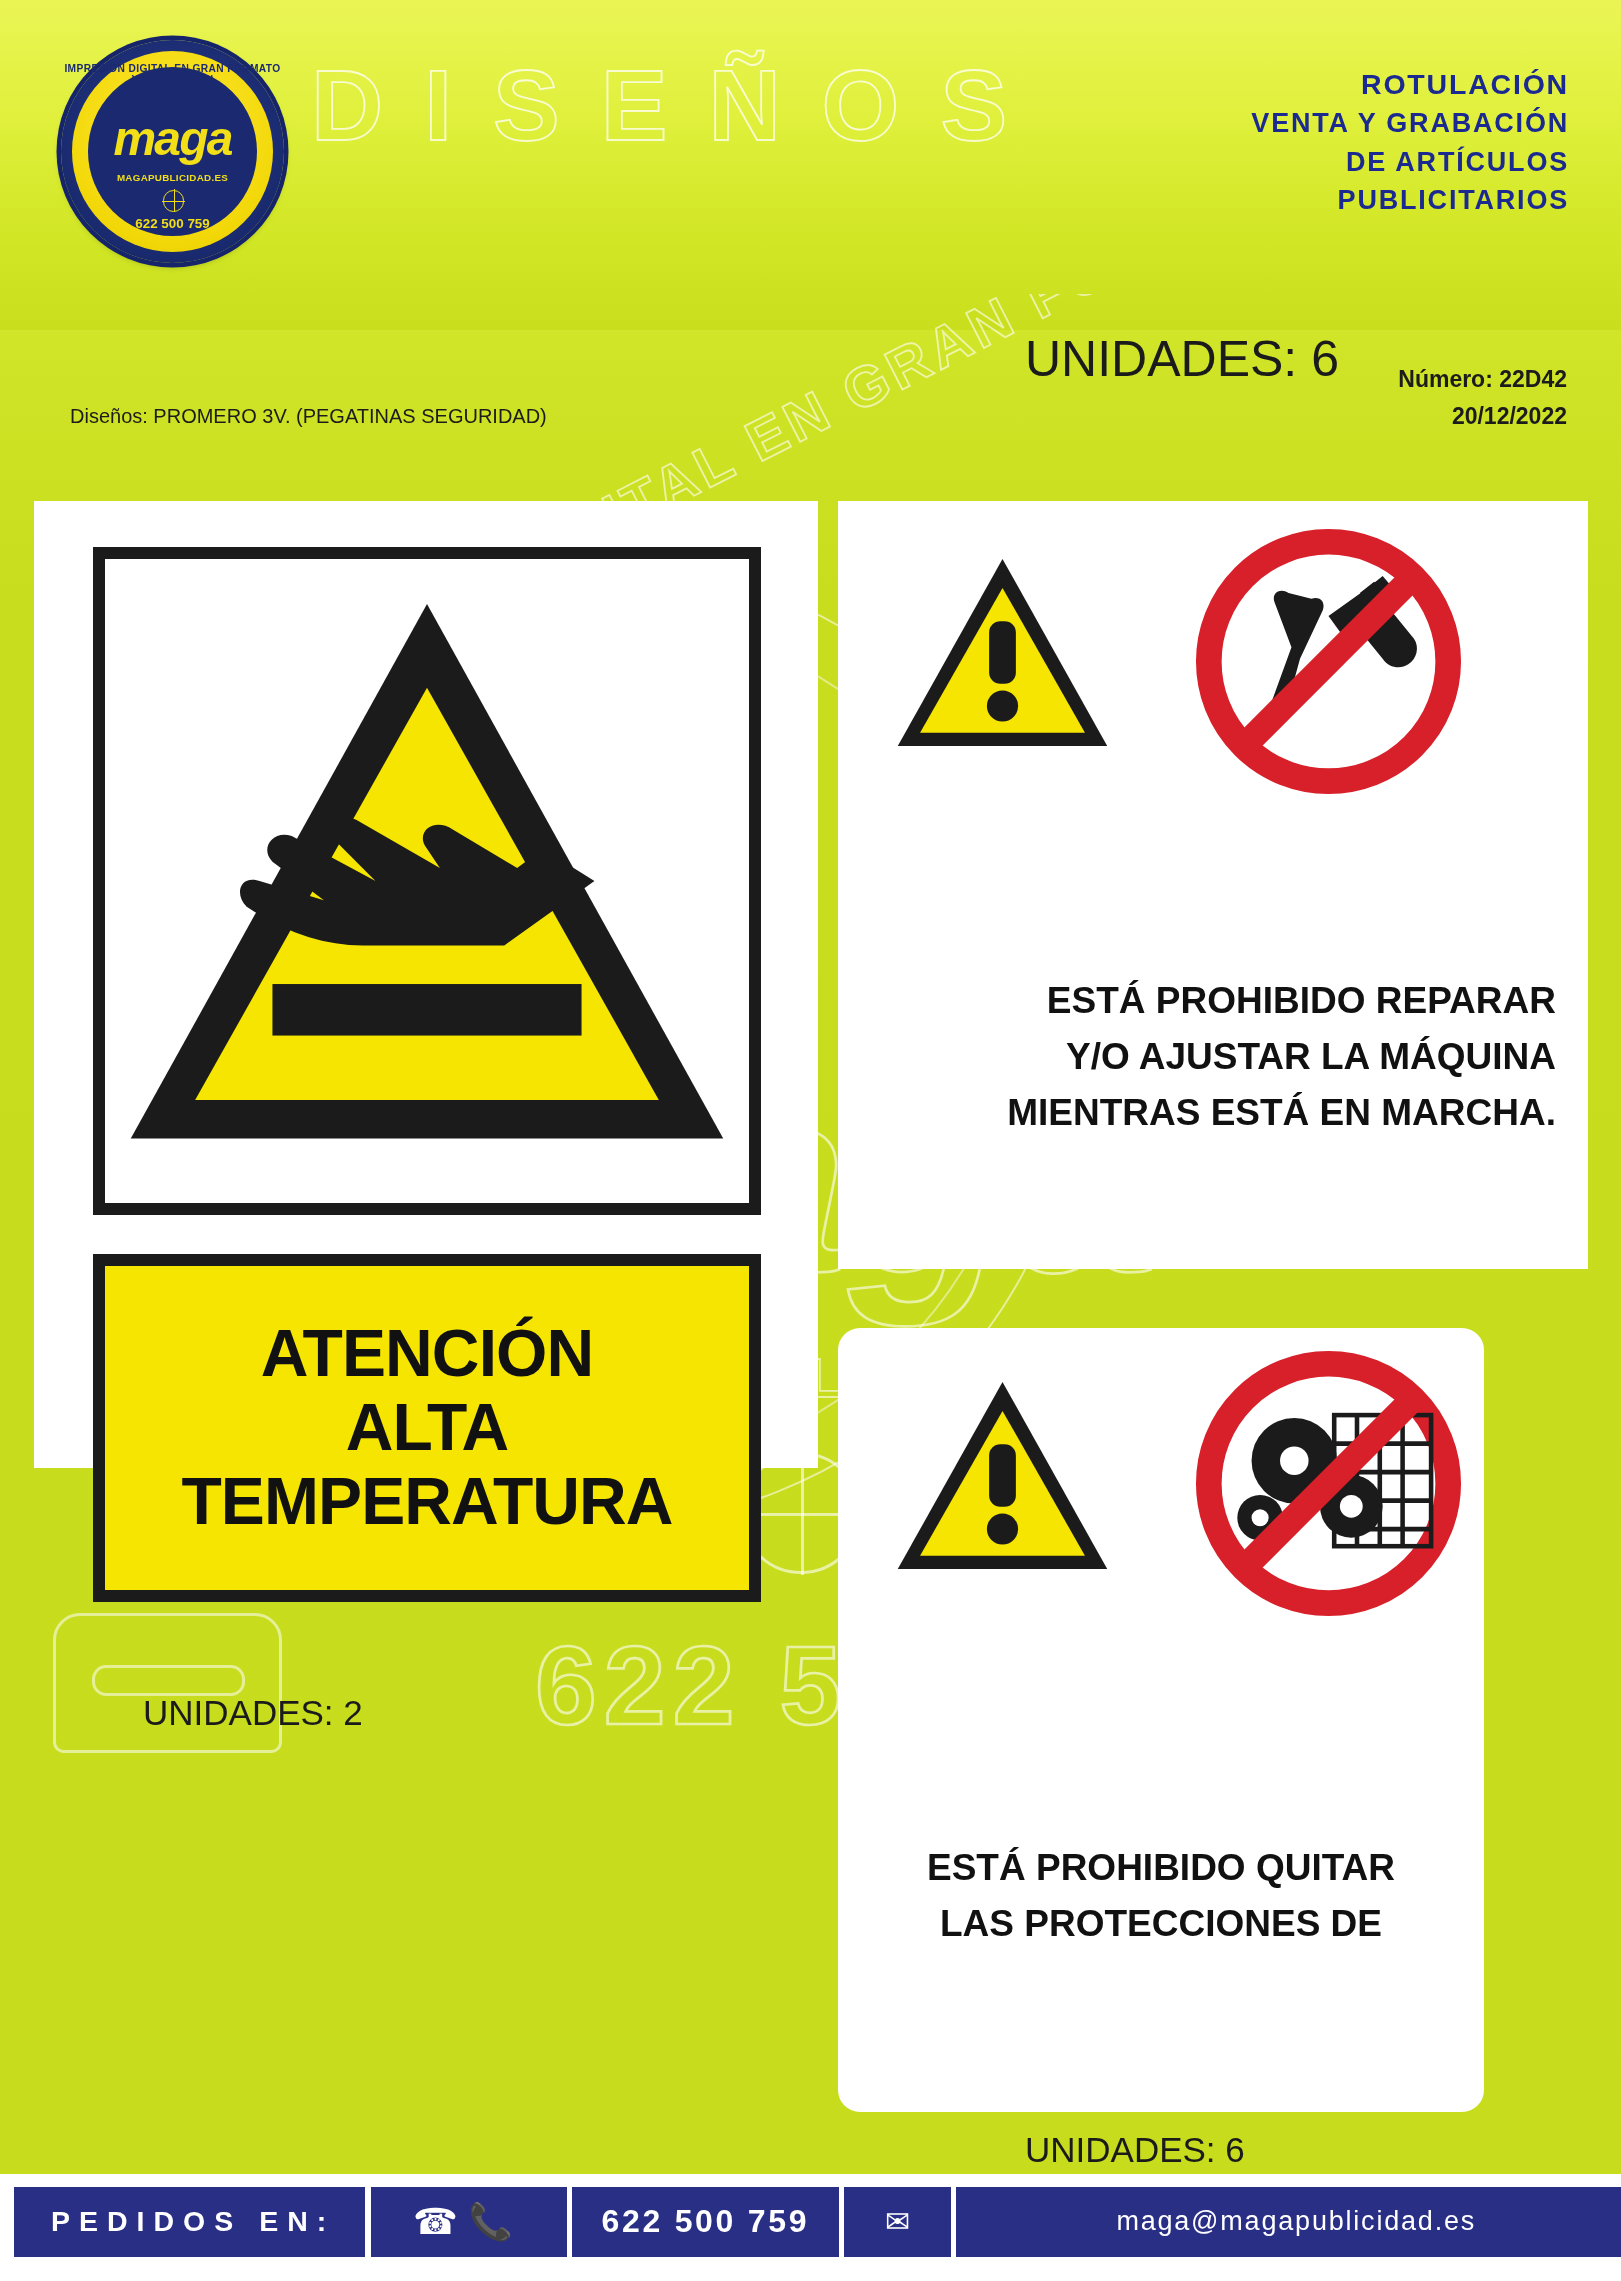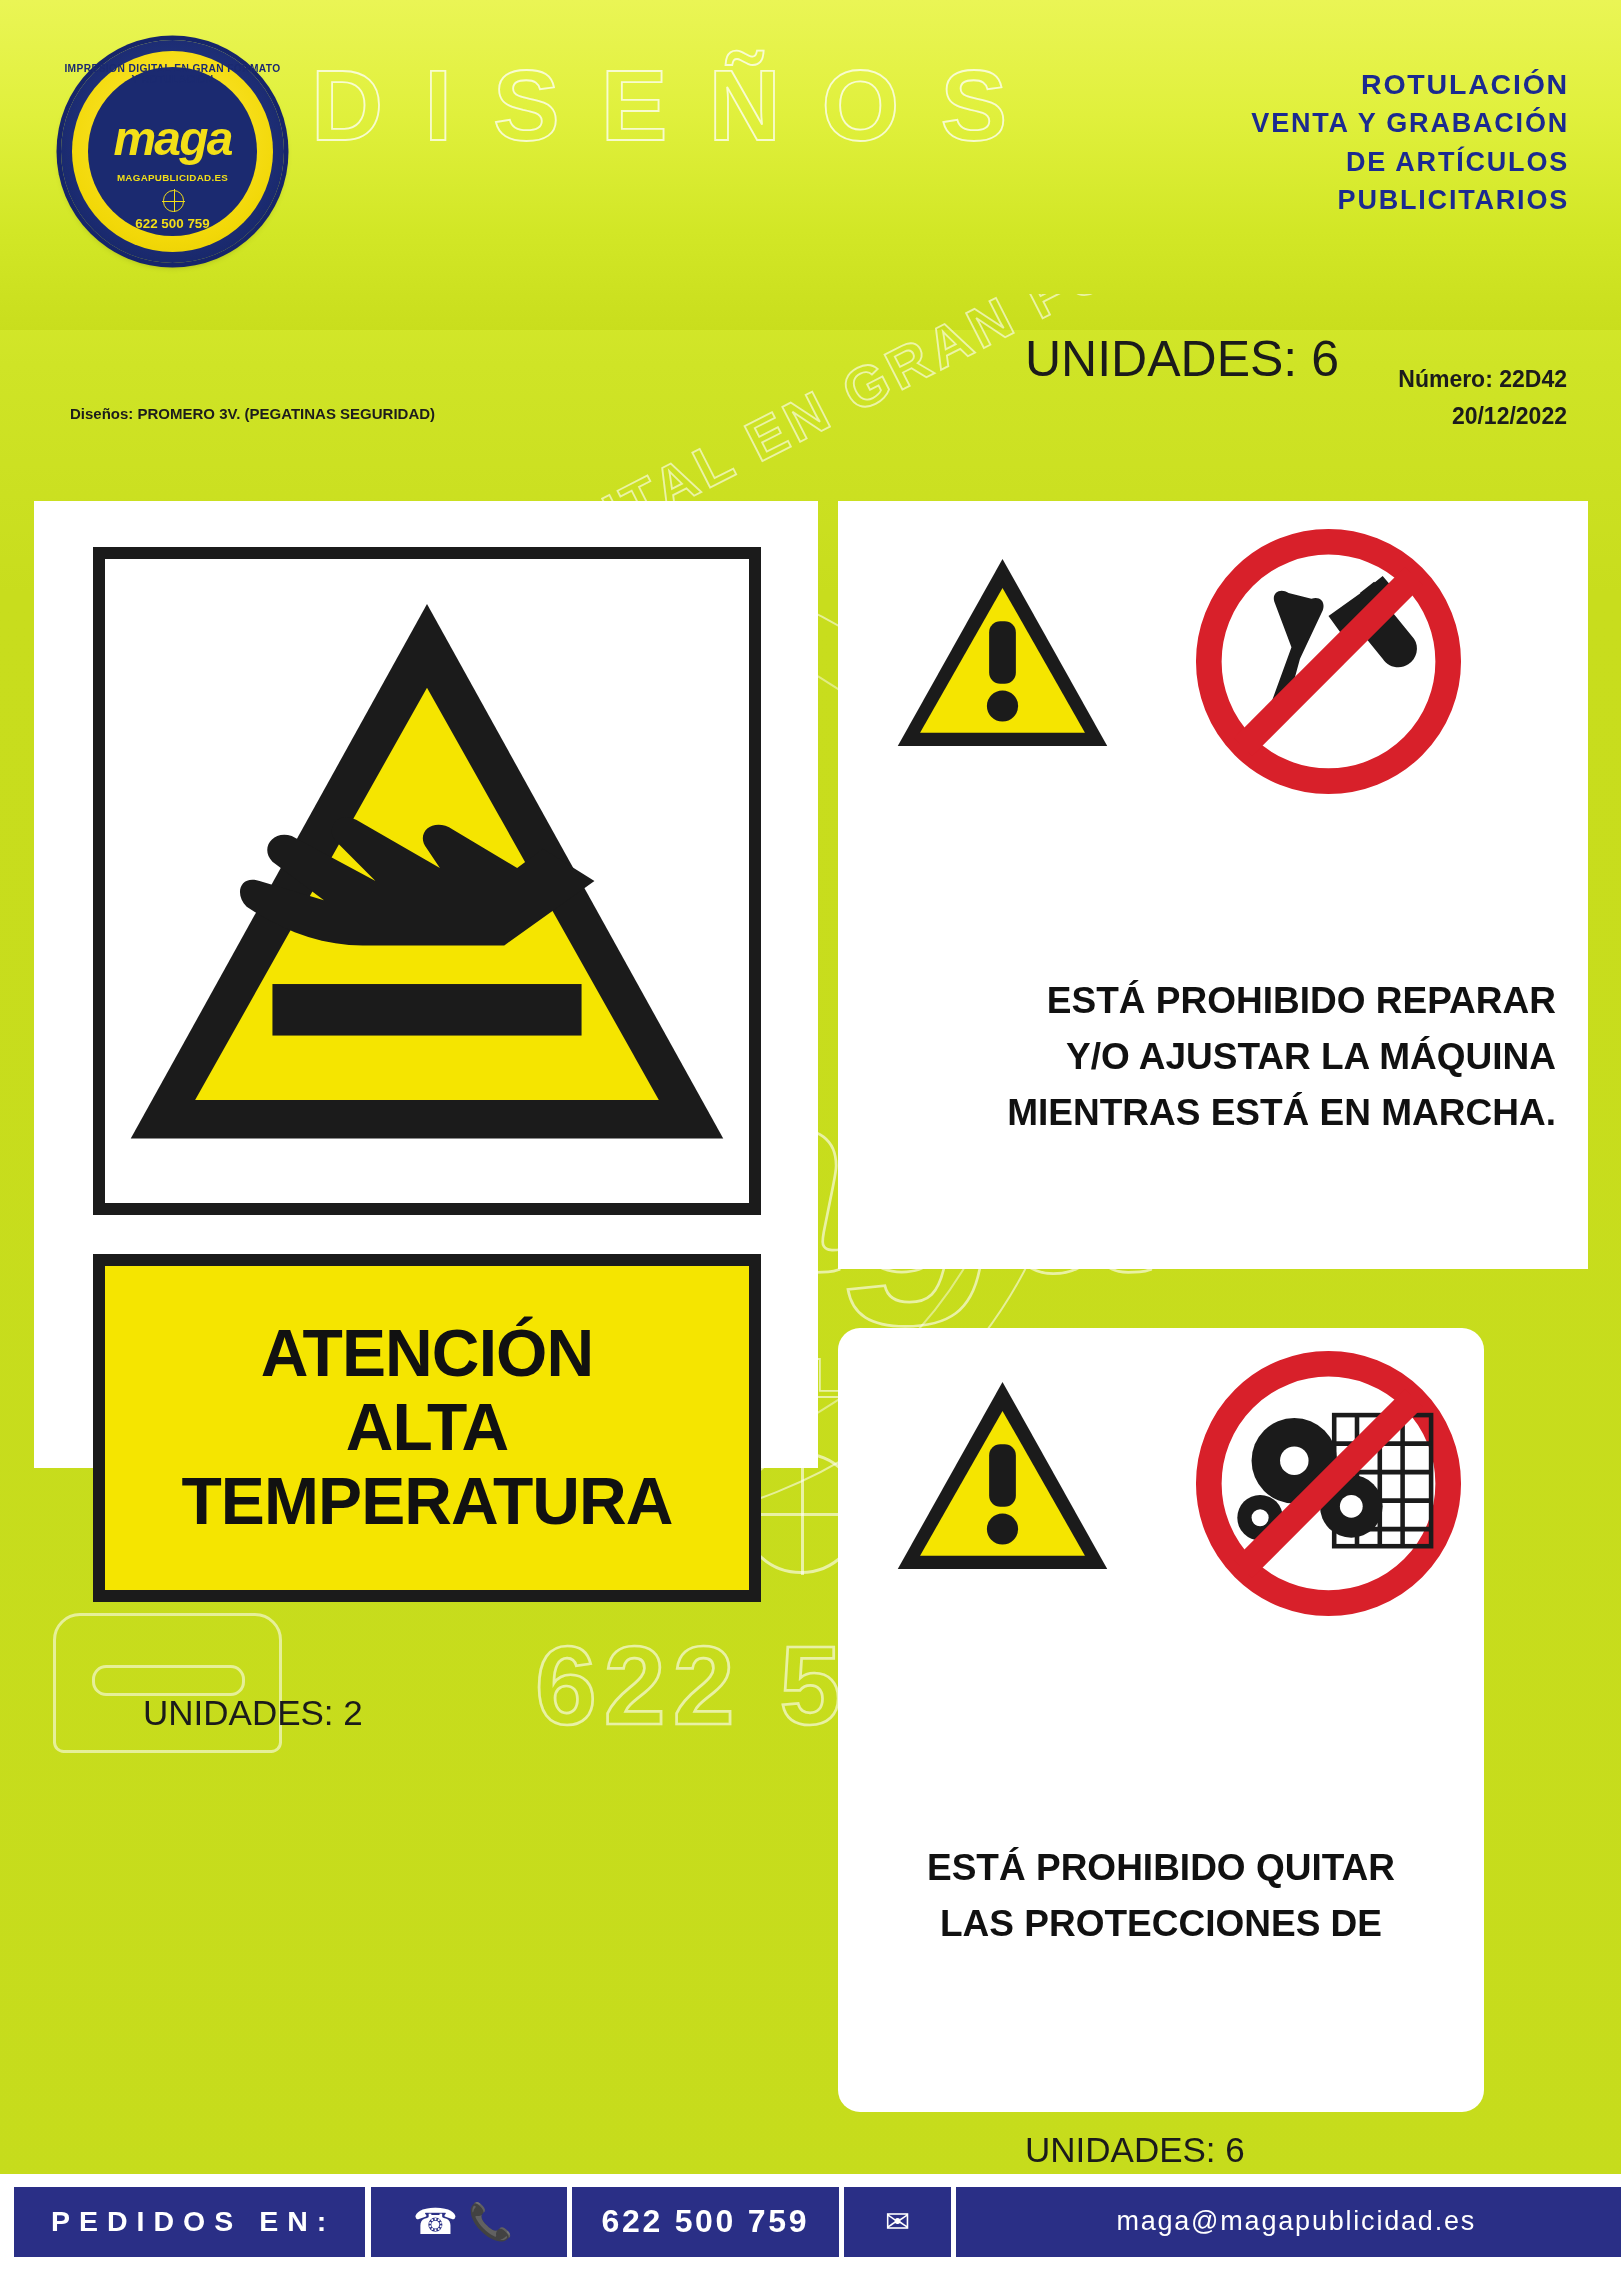--- a/index.html
+++ b/index.html
@@ -65,21 +65,21 @@
     font-size:13.4px;font-weight:bold;color:#f3df17;
   }
   .head-right{
     position:absolute;right:53px;top:64px;text-align:right;
     color:#1b2a90;font-weight:bold;font-size:27px;letter-spacing:1.8px;line-height:1.42;
   }
   .head-right .l1{font-size:28.5px;}
   
   .meta-left{
     position:absolute;left:70px;top:405px;
-    font-size:15px;font-weight:bold;color:#1c1c1c;
+    font-size:20px;font-weight:normal;color:#1c1c1c;
   }
   .meta-right{
     position:absolute;right:55px;top:361px;text-align:right;
     font-size:23px;font-weight:bold;color:#1c1c1c;line-height:1.6;
   }
   
   .wm{
     position:absolute;left:0;top:294px;width:1622px;height:1871px;
     pointer-events:none;overflow:hidden;
   }

